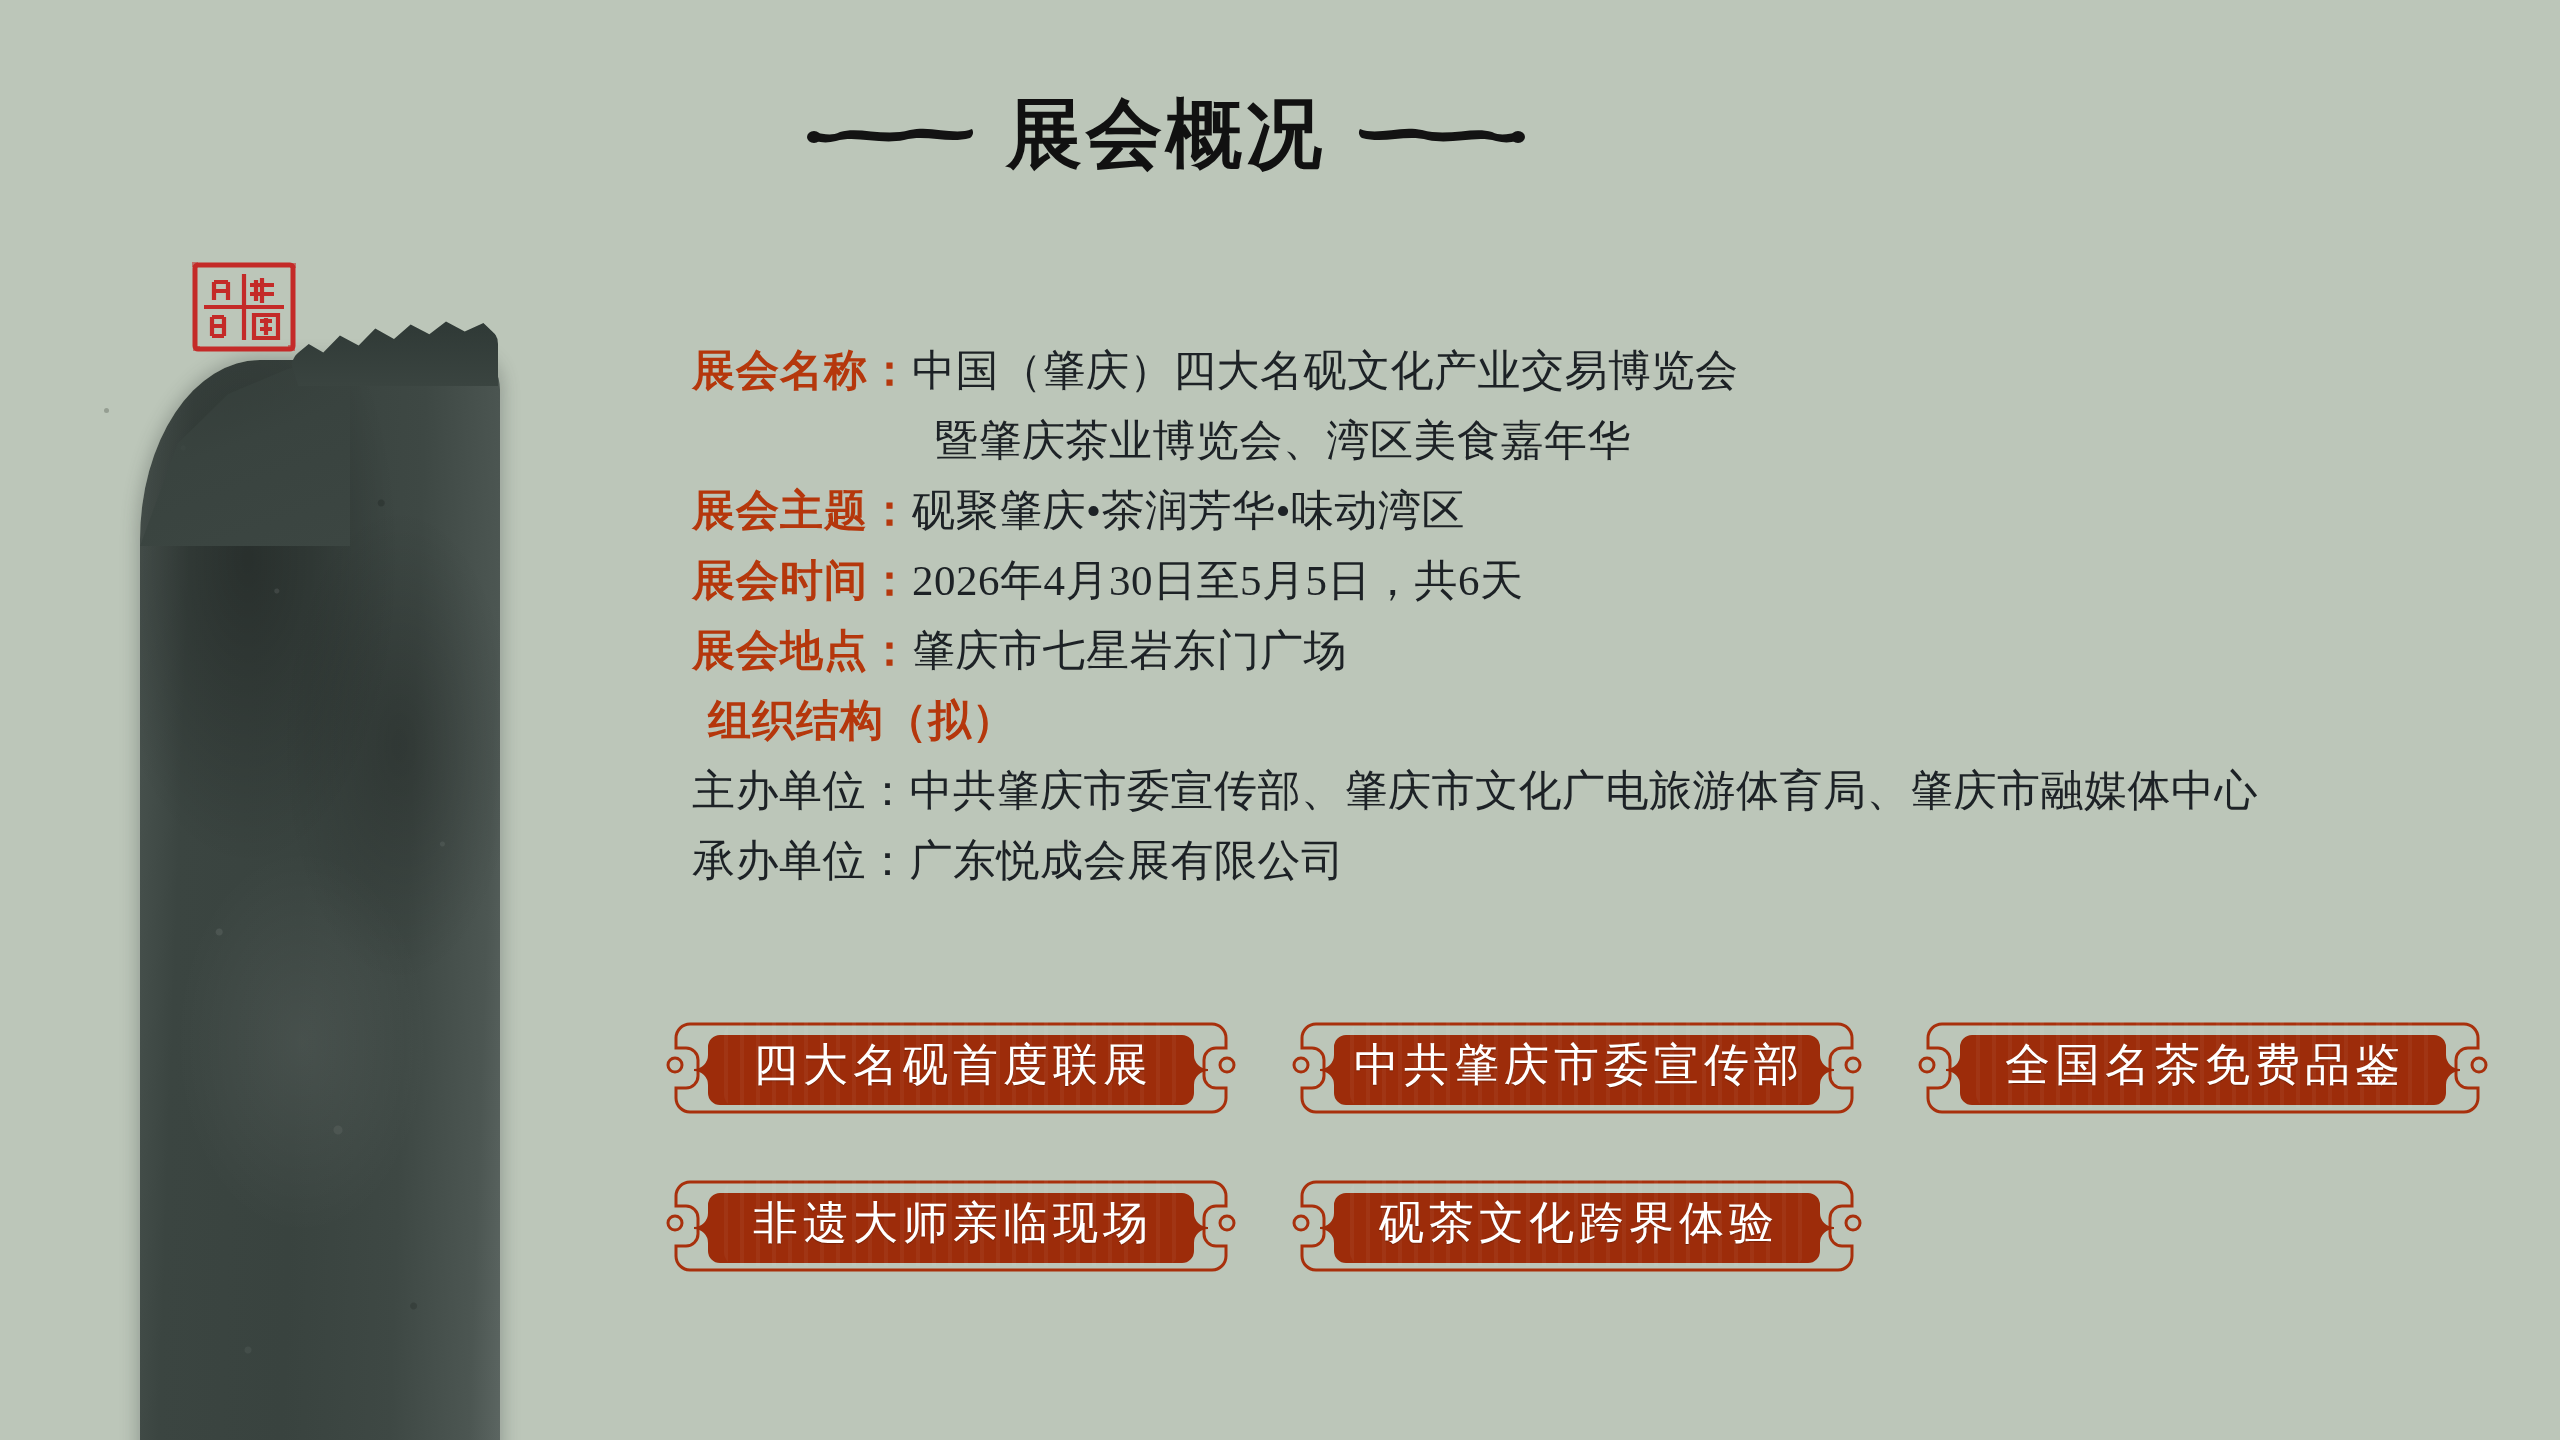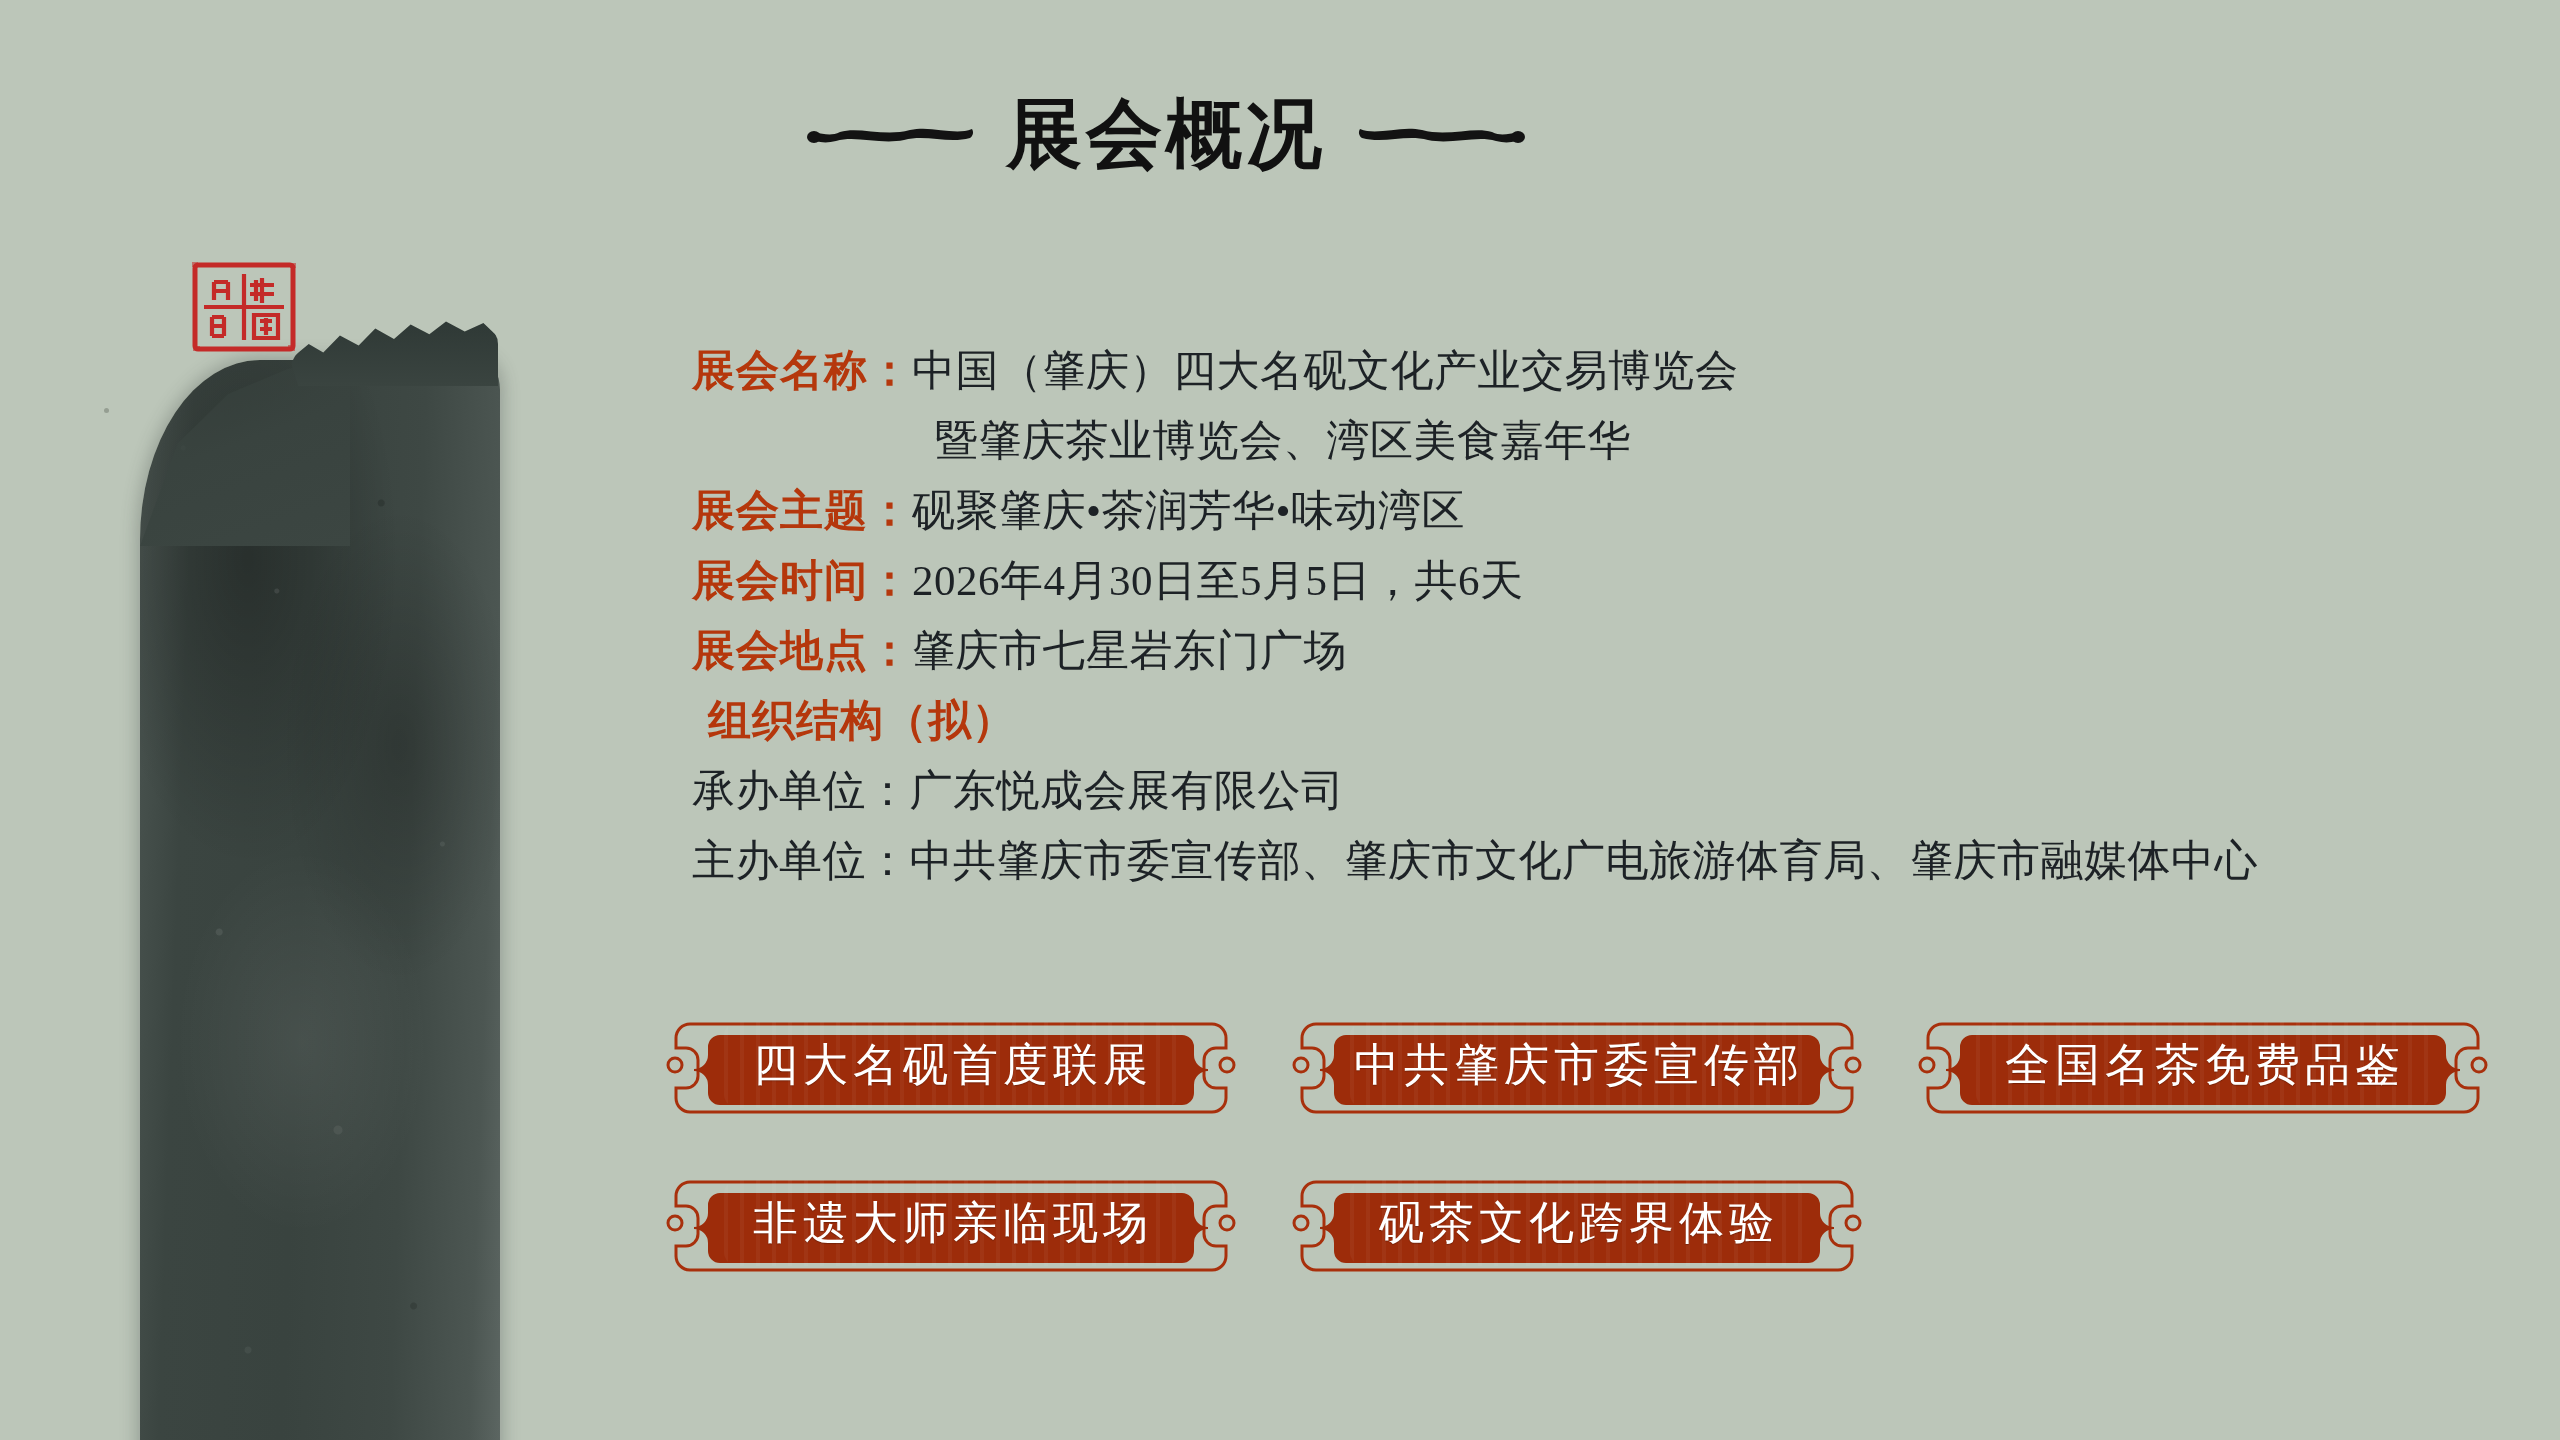--- a/index.html
+++ b/index.html
@@ -272,27 +272,27 @@
 
     <div class="row">
       <span class="lbl">展会地点：</span><span class="val">肇庆市七星岩东门广场</span>
     </div>
 
     <div class="row">
       <span class="red-line">组织结构（拟）</span>
     </div>
 
     <div class="row">
+      <span class="plain-row">主办单位：中共肇庆市委宣传部、肇庆市文化广电旅游体育局、肇庆市融媒体中心</span>
+    </div>
+
+    <div class="row">
       <span class="plain-row">承办单位：广东悦成会展有限公司</span>
     </div>
 
-    <div class="row">
-      <span class="plain-row">主办单位：中共肇庆市委宣传部、肇庆市文化广电旅游体育局、肇庆市融媒体中心</span>
-    </div>
-
   </div>
 
   <div class="badges">
 
     <div class="badge">
       <svg viewBox="0 0 578 110" preserveAspectRatio="none">
         <path d="M28 14 h522 a14 14 0 0 1 14 14 v10 h-10 a12 12 0 0 0 -12 12 v16 a12 12 0 0 0 12 12 h10 v10 a14 14 0 0 1 -14 14 h-522 a14 14 0 0 1 -14 -14 v-10 h10 a12 12 0 0 0 12 -12 v-16 a12 12 0 0 0 -12 -12 h-10 v-10 a14 14 0 0 1 14 -14 z" fill="none" stroke="#a8300c" stroke-width="3"></path>
         <path d="M58 25 h462 a12 12 0 0 1 12 12 v8 a14 14 0 0 0 14 14 v2 a14 14 0 0 0 -14 14 v8 a12 12 0 0 1 -12 12 h-462 a12 12 0 0 1 -12 -12 v-8 a14 14 0 0 0 -14 -14 v-2 a14 14 0 0 0 14 -14 v-8 a12 12 0 0 1 12 -12 z" fill="#9d2c0a"></path>
         <circle cx="13" cy="55" r="7" fill="none" stroke="#a8300c" stroke-width="3"></circle>
         <circle cx="565" cy="55" r="7" fill="none" stroke="#a8300c" stroke-width="3"></circle>

